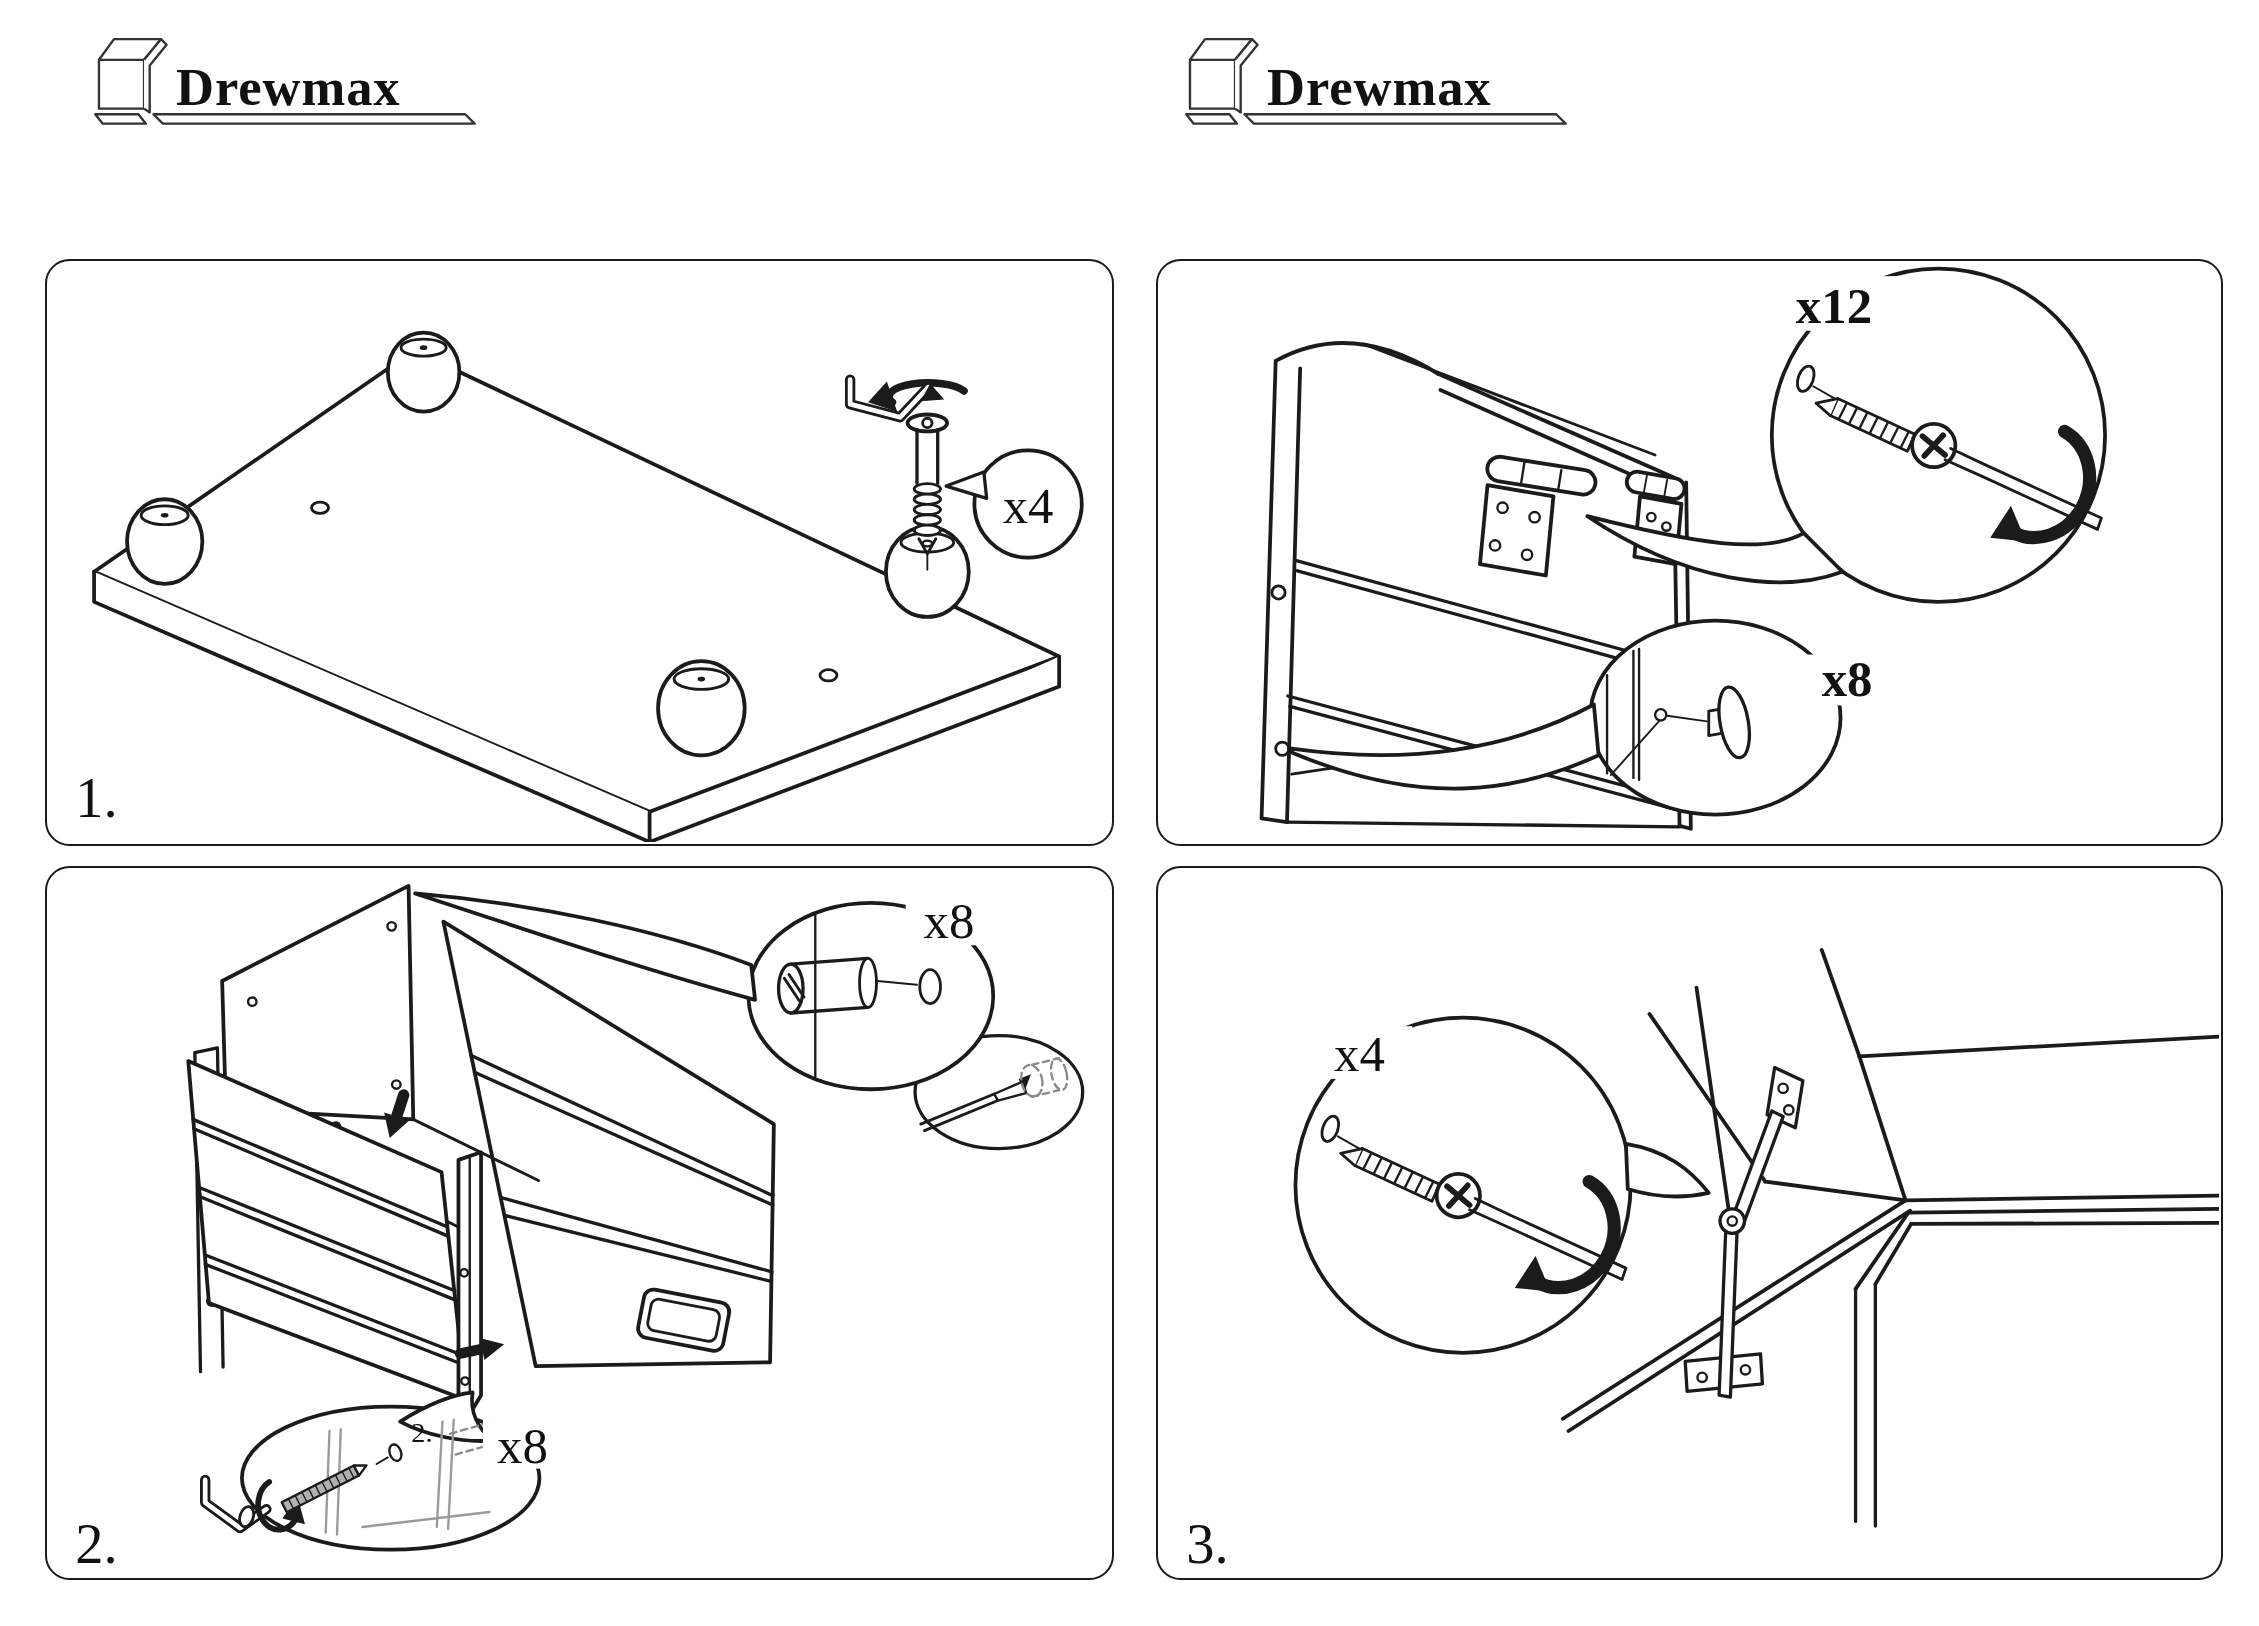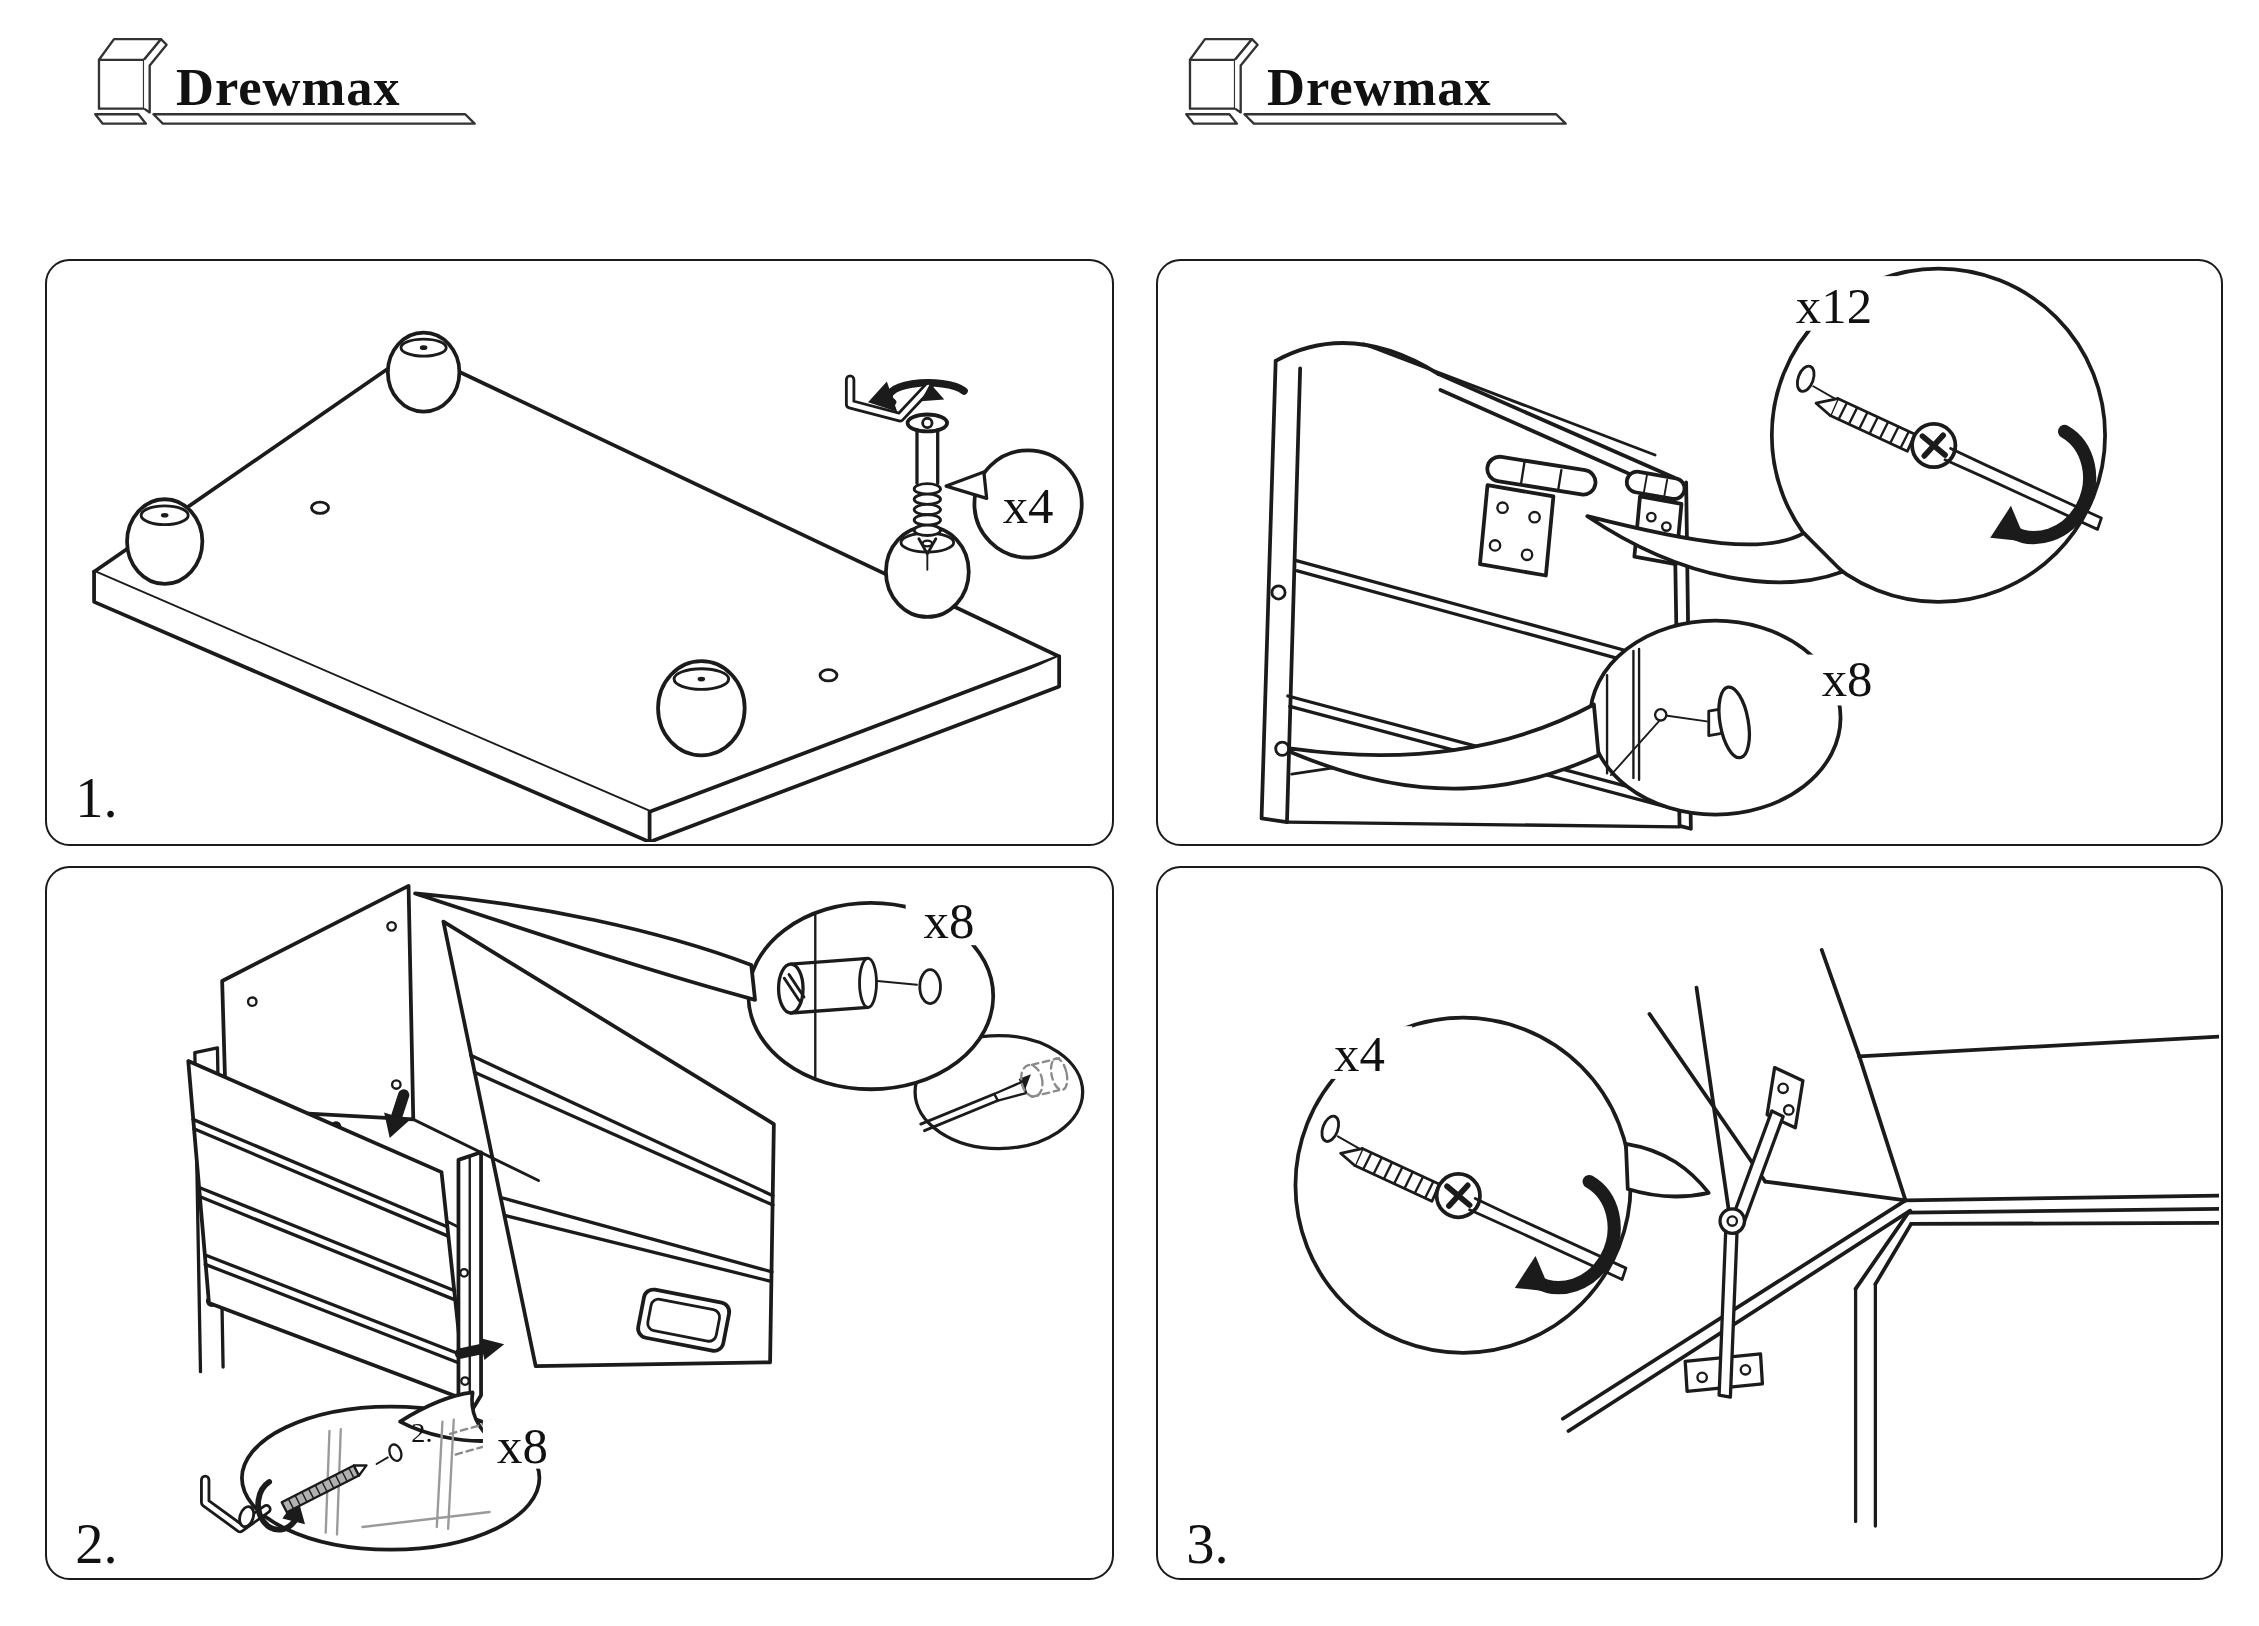--- a/index.html
+++ b/index.html
@@ -1,20 +1,20 @@
 <!DOCTYPE html>
 <html style="font-size:15px"><head>
 <meta charset="utf-8">
 <style>
   html,body{margin:0;padding:0;background:#fff;}
   body{position:relative;width:2260px;height:1626px;font-family:"Liberation Serif","DejaVu Serif",serif;overflow:hidden;}
   .panel{position:absolute;border:2.8px solid #1b1b1b;border-radius:24.5px;box-sizing:border-box;background:#fff;}
   .panel svg{position:absolute;left:0;top:0;}
   #panel-1{left:45px;top:259px;width:1069px;height:587px;}
-  #panel-2{left:1156px;top:259px;width:1067px;height:587px;}
+  #panel-2{left:1156px;top:259px;width:1067px;height:587px;font-weight:bold;}
   #panel-3{left:45px;top:866px;width:1069px;height:714px;}
   #panel-4{left:1156px;top:866px;width:1067px;height:714px;}
   .logo{position:absolute;width:405px;height:108px;}
   #logo-1{left:89px;top:26px;}
   #logo-2{left:1180px;top:26px;}
   svg text{font-family:"Liberation Serif","DejaVu Serif",serif;fill:#111;}
   text.qty{font-size:54px;}
   text.step{font-size:60px;}
   text.note{font-size:30px;}
   text.brand{font-size:56px;font-weight:600;letter-spacing:1px;}

